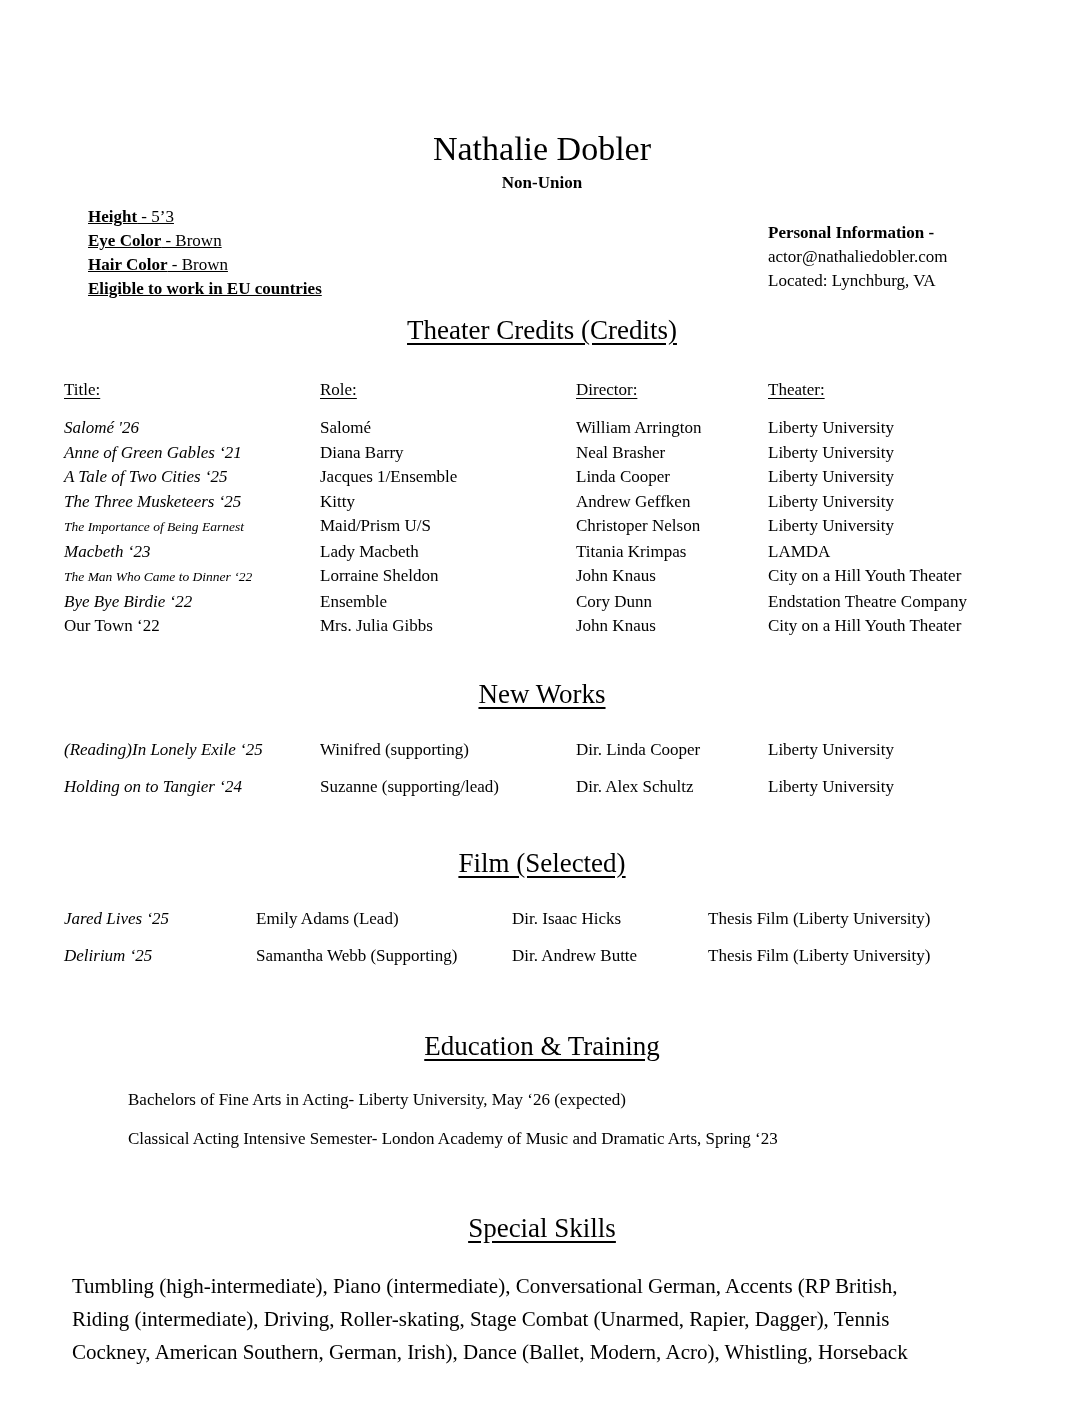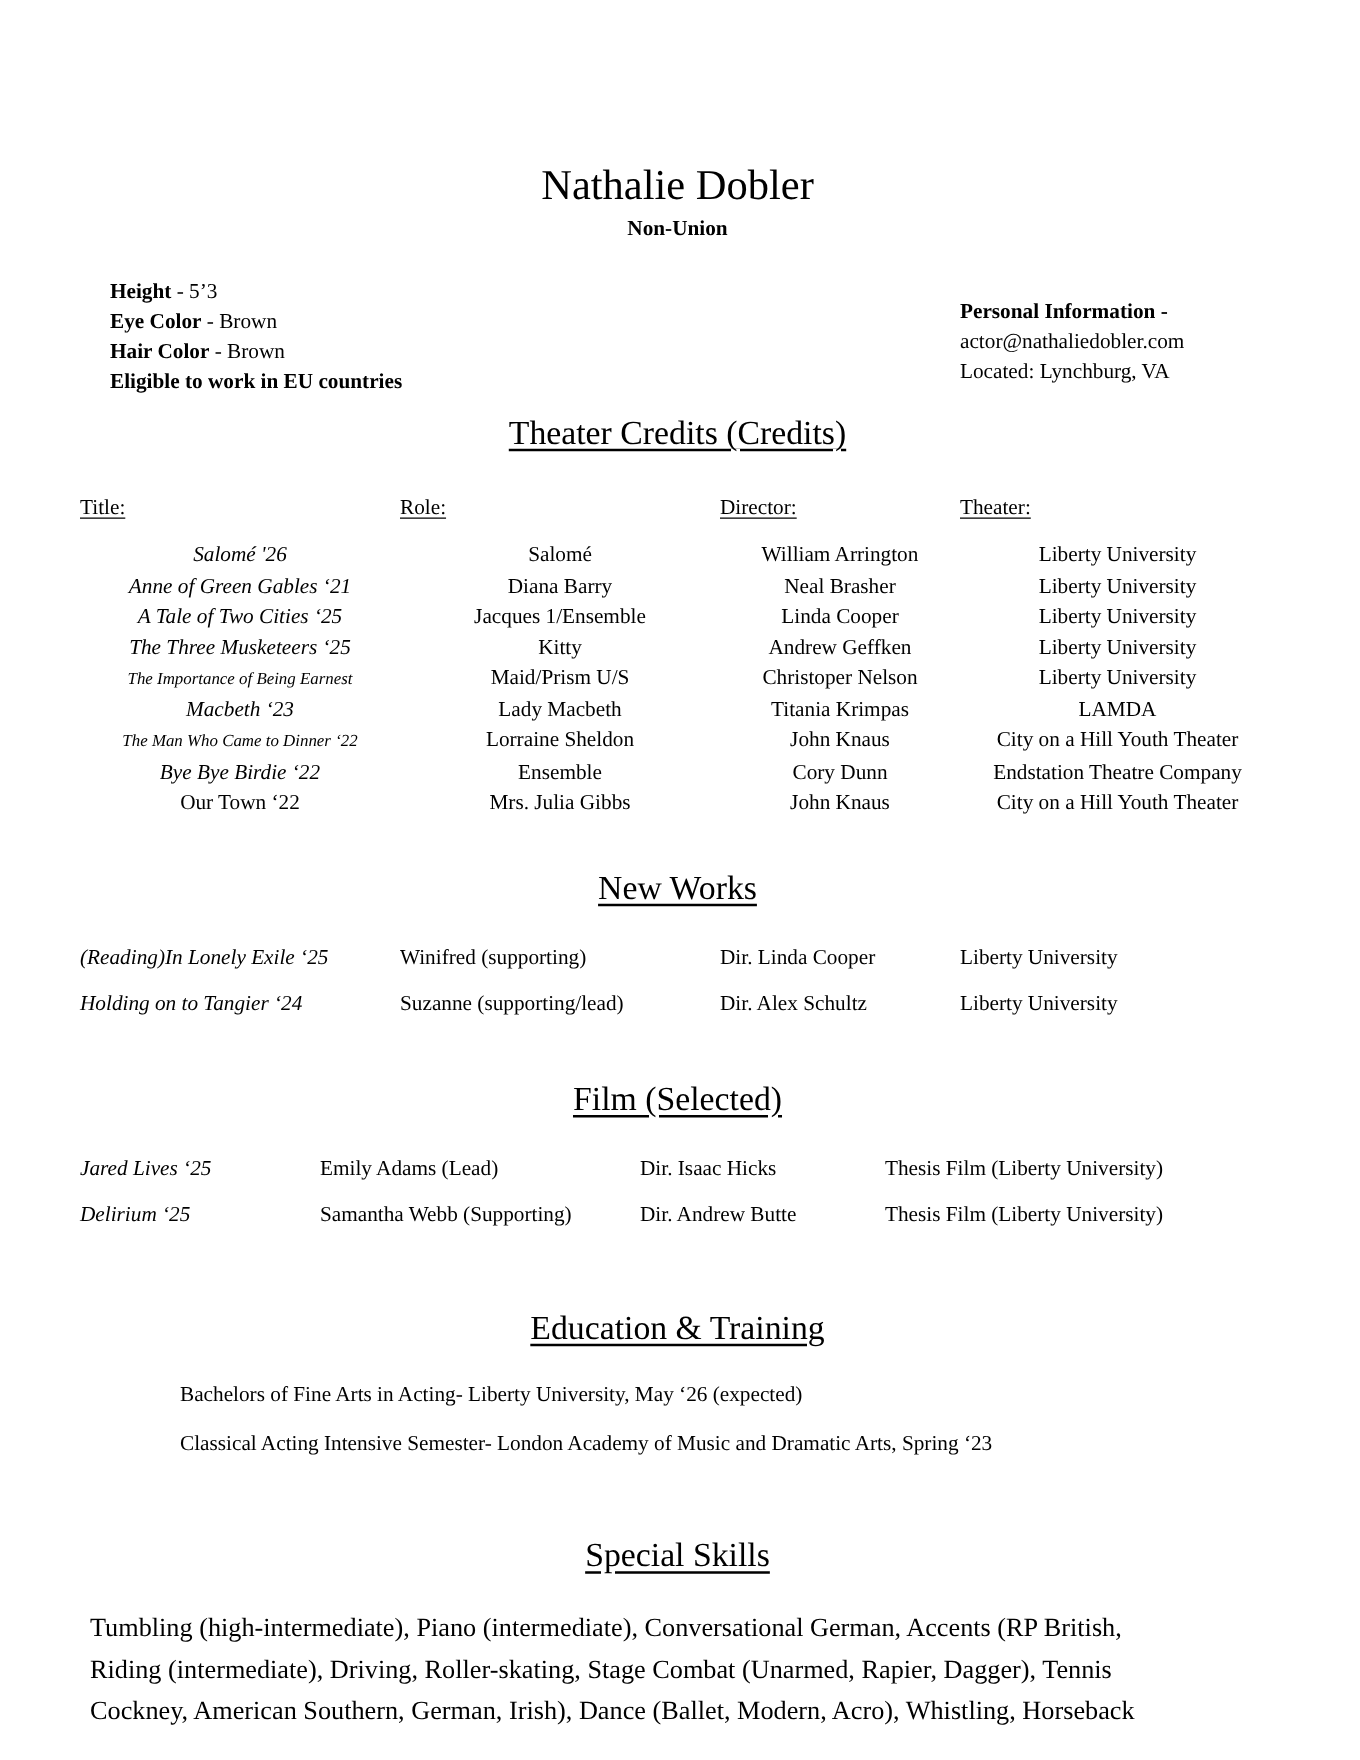--- a/index.html
+++ b/index.html
@@ -7,21 +7,21 @@
     width: 1088px; height: 1408px;
     background: #ffffff; color: #000000;
     font-family: "Liberation Serif", "DejaVu Serif", serif;
     overflow: hidden;
   }
   .page { position: relative; padding: 0 64px; box-sizing: border-box; width: 1084px; }
 
   .name { text-align: center; font-size: 34px; margin-top: 130px; line-height: 1.1; }
   .union { text-align: center; font-weight: bold; font-size: 17px; margin-top: 6px; }
 
-  .vitals { position: relative; margin-top: 28px; min-height: 100px; }
+  .vitals { position: relative; margin-top: 12px; min-height: 100px; text-decoration: underline; }
   .vitals-left { margin-left: 24px; font-size: 17px; }
   .vitals-left .trow { line-height: 24px; white-space: nowrap; }
   .vitals-left .c0 { font-weight: bold; }
   .vitals-right { position: absolute; left: 704px; top: 16px; font-size: 17px; line-height: 24px; }
   .vitals-right .pi-title { font-weight: bold; }
 
   .section-heading {
     text-align: center; font-size: 27px;
     text-decoration: underline; text-underline-offset: 4px;
     font-weight: normal; margin: 0;
@@ -32,33 +32,33 @@
   .h-education { margin-top: 64px; }
   .h-skills { margin-top: 64px; }
 
   .grid4 { display: grid; grid-template-columns: 256px 256px 192px 1fr; }
   .grid4f { display: grid; grid-template-columns: 192px 256px 196px 1fr; }
 
   .credits-header { margin-top: 34px; font-size: 17px; }
   .credits-header .hcell span { text-decoration: underline; text-underline-offset: 3px; }
 
   .credits-rows { margin-top: 16px; font-size: 17px; }
-  .credits-rows .trow { line-height: 24.5px; align-items: baseline; text-align: center; }
+  .credits-rows .trow { line-height: 24.5px; align-items: baseline; }
   .credits-rows .cell { white-space: nowrap; }
   .credits-rows .c0 { font-style: italic; }
   .credits-rows .c0.small { font-size: 13.5px; }
   .credits-rows .c0.roman { font-style: normal; }
 
   .rows-loose { margin-top: 28px; font-size: 17px; }
   .rows-loose .trow { line-height: 23px; margin-bottom: 14px; align-items: baseline; }
   .rows-loose .cell { white-space: nowrap; }
   .rows-loose .c0 { font-style: italic; }
 
   .edu-lines { margin-top: 28px; margin-left: 64px; font-size: 17px; }
-  .edu-lines .line { margin-bottom: 19px; margin-left: 16px; }
+  .edu-lines .line { margin-bottom: 19px; }
 
   .skills-lines { margin-top: 26px; margin-left: 8px; font-size: 21px; }
   .skills-lines .line { line-height: 33px; }
 </style>
 </head>
 <body>
 
 <div class="page">
 
   <div class="name">Nathalie Dobler</div>

